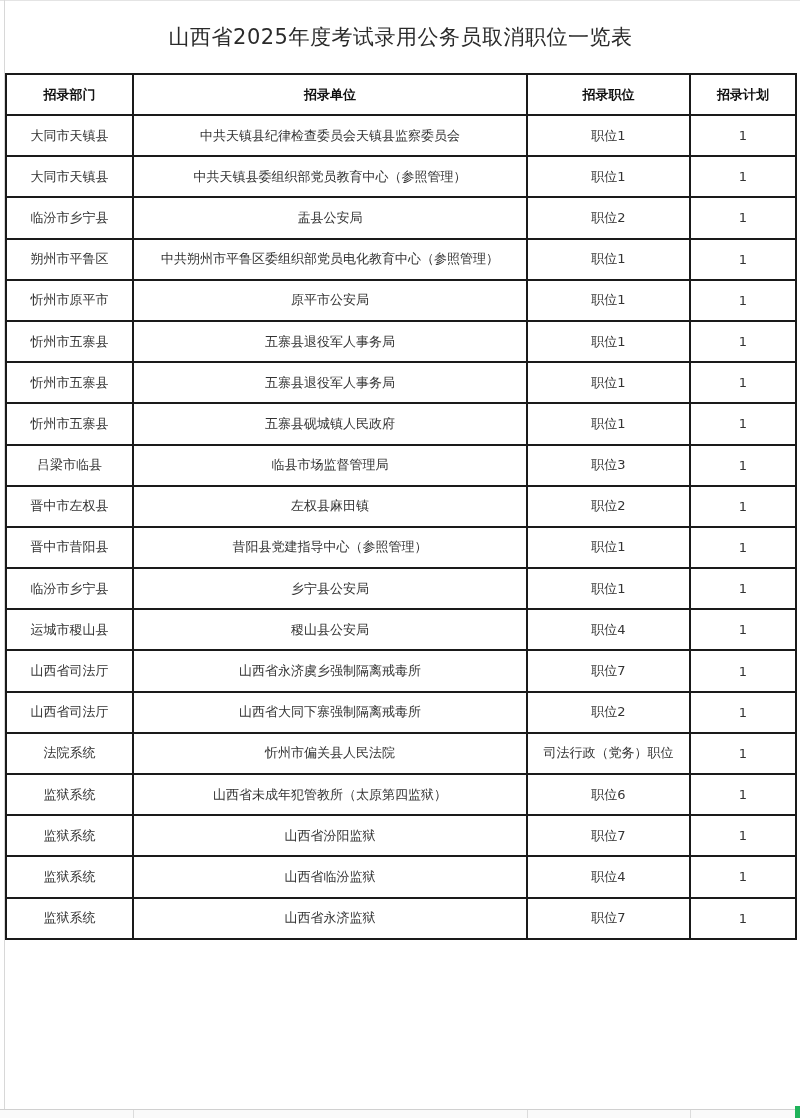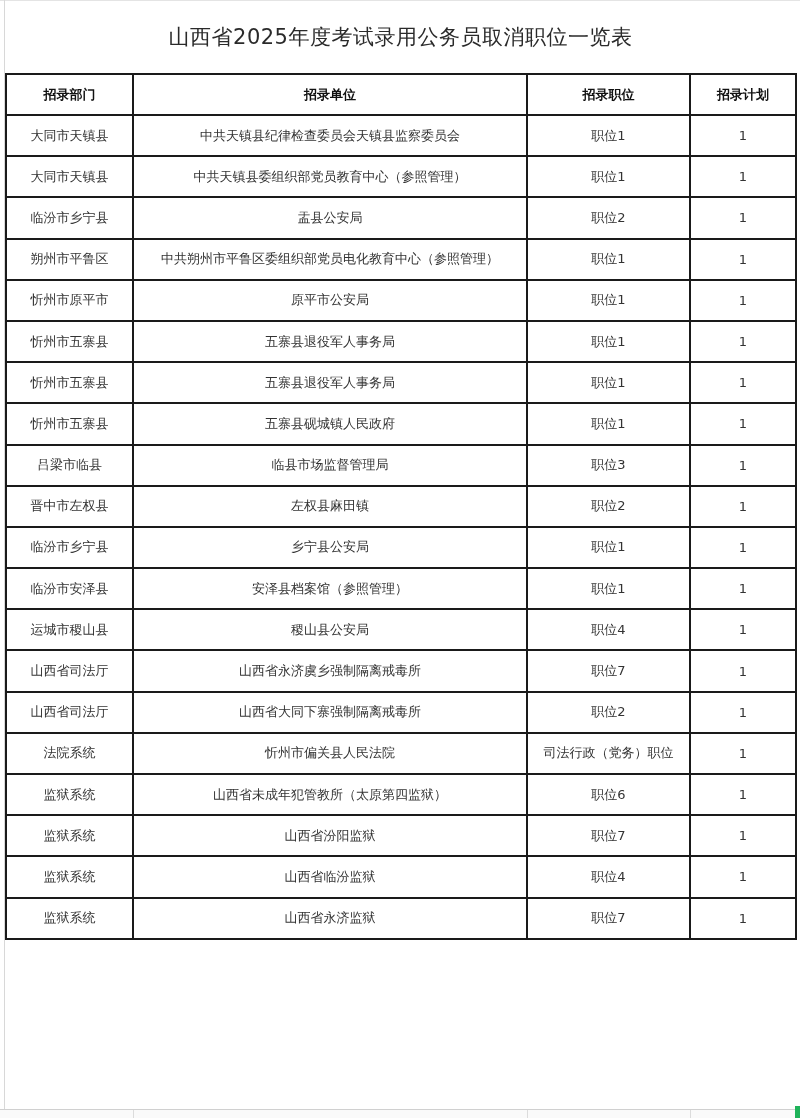--- a/index.html
+++ b/index.html
@@ -121,28 +121,28 @@
           <td>职位3</td>
           <td>1</td>
         </tr>
         <tr>
           <td>晋中市左权县</td>
           <td>左权县麻田镇</td>
           <td>职位2</td>
           <td>1</td>
         </tr>
         <tr>
+          <td>晋中市昔阳县</td>
+          <td>昔阳县党建指导中心（参照管理）</td>
+          <td>职位1</td>
+          <td>1</td>
+        </tr>
+        <tr>
           <td>临汾市乡宁县</td>
           <td>乡宁县公安局</td>
-          <td>职位1</td>
-          <td>1</td>
-        </tr>
-        <tr>
-          <td>临汾市安泽县</td>
-          <td>安泽县档案馆（参照管理）</td>
           <td>职位1</td>
           <td>1</td>
         </tr>
         <tr>
           <td>运城市稷山县</td>
           <td>稷山县公安局</td>
           <td>职位4</td>
           <td>1</td>
         </tr>
         <tr>

